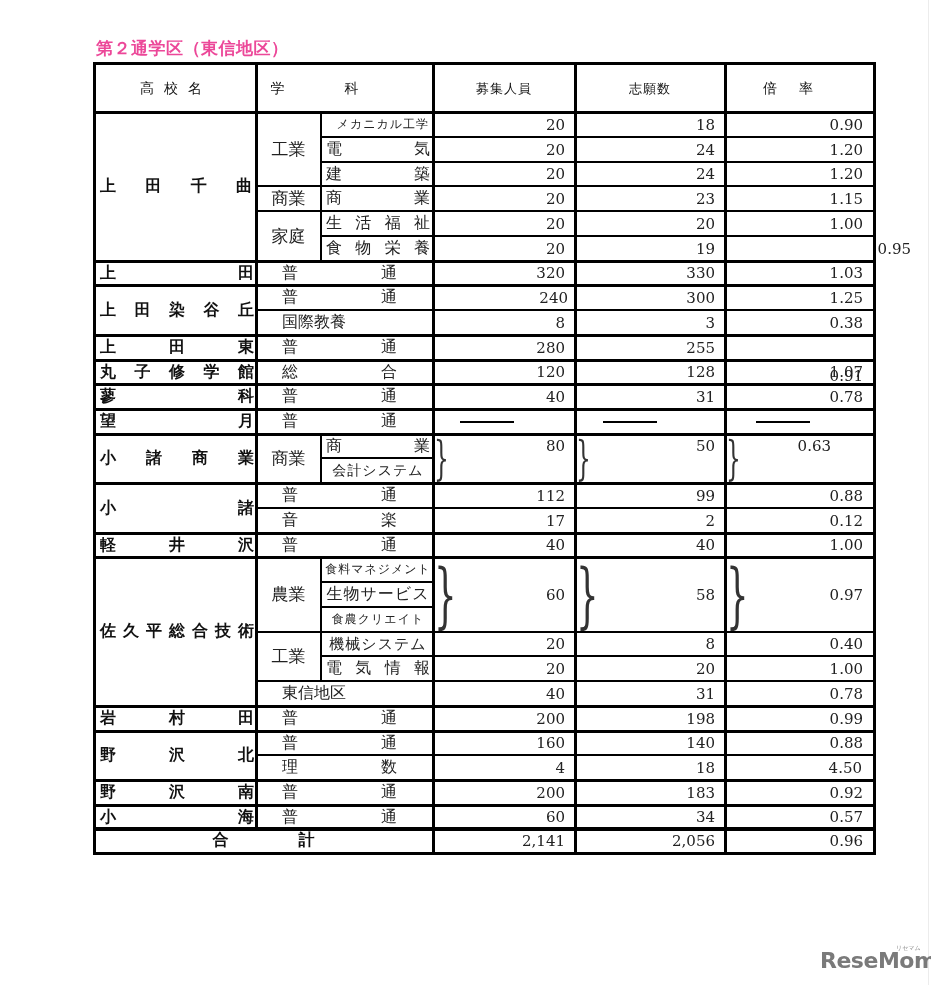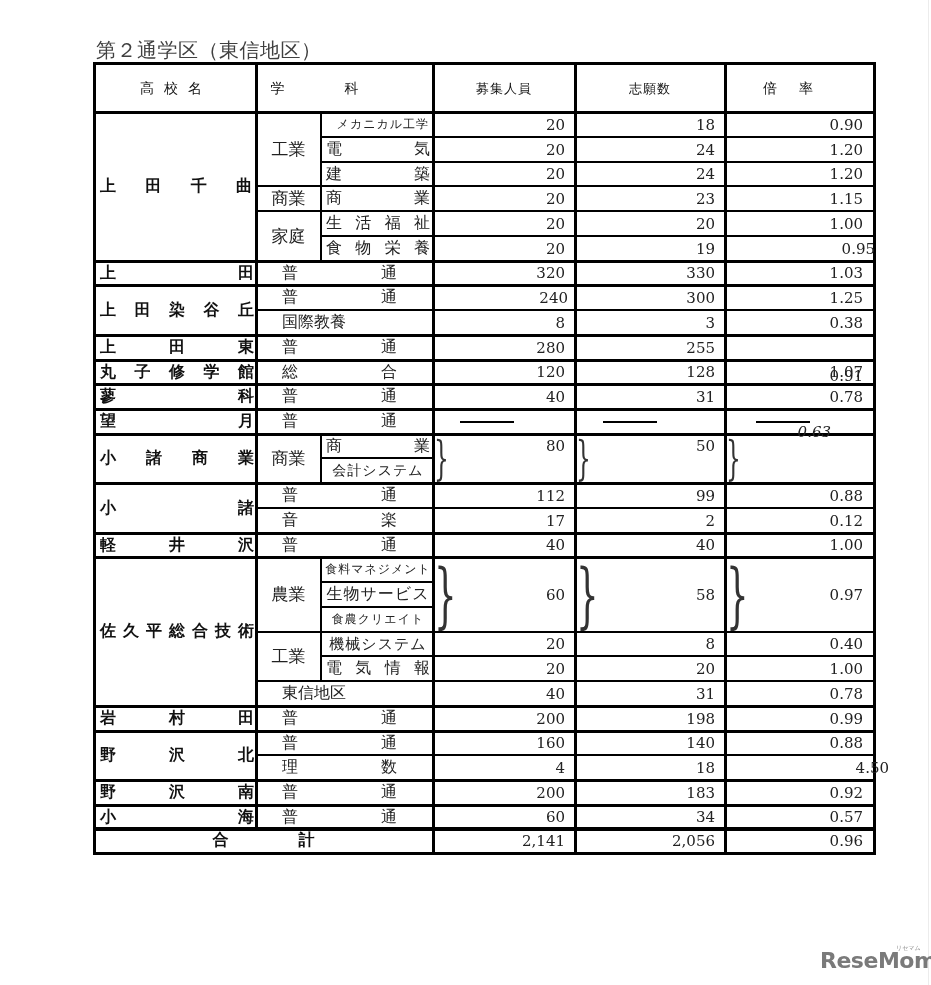--- a/index.html
+++ b/index.html
@@ -1,19 +1,19 @@
 <!DOCTYPE html>
 <html><head>
 <meta charset="utf-8">
 <style>
   html, body { margin: 0; padding: 0; background: #ffffff; }
   body { width: 931px; height: 985px; position: relative; overflow: hidden;
          font-family: "DejaVu Serif", "Liberation Serif", serif; color: #111; }
   .title { position: absolute; left: 96px; top: 37px; font-family: "DejaVu Sans", sans-serif;
-           font-size: 20px; font-weight: normal; letter-spacing: 0.5px; color:#404040; }
+           font-size: 17px; font-weight: bold; letter-spacing: 0.5px; color:#ec4899; }
   .tbl { position: absolute; left: 93px; top: 62px; width: 783px; height: 793px;
          border: 3px solid #000; box-sizing: border-box; }
   .cell { position: absolute; box-sizing: border-box; display: flex; align-items: center;
           overflow: hidden; white-space: nowrap; }
   .hl { position: absolute; background: #000; }
   .hdr { font-family: "DejaVu Sans", sans-serif; font-size: 14px; justify-content: center; letter-spacing: 10px; }
   .hdr.tight { letter-spacing: 1px; font-size: 13px; }
   .school { font-family: "DejaVu Sans", sans-serif; font-weight: bold; font-size: 16px;
             justify-content: space-between; padding: 0 2px 0 4px; }
   .school span { display: inline-block; }
@@ -88,21 +88,21 @@
     <div class="cell num" style="left: 479px; top: 97px; width: 150px; height: 24px;">24</div>
     <div class="cell num" style="left: 629px; top: 97px; width: 148px; height: 24px;">1.20</div>
     <div class="cell num" style="left: 337px; top: 121px; width: 142px; height: 25px;">20</div>
     <div class="cell num" style="left: 479px; top: 121px; width: 150px; height: 25px;">23</div>
     <div class="cell num" style="left: 629px; top: 121px; width: 148px; height: 25px;">1.15</div>
     <div class="cell num" style="left: 337px; top: 146px; width: 142px; height: 25px;">20</div>
     <div class="cell num" style="left: 479px; top: 146px; width: 150px; height: 25px;">20</div>
     <div class="cell num" style="left: 629px; top: 146px; width: 148px; height: 25px;">1.00</div>
     <div class="cell num" style="left: 337px; top: 171px; width: 142px; height: 25px;">20</div>
     <div class="cell num" style="left: 479px; top: 171px; width: 150px; height: 25px;">19</div>
-    <div class="cell num" style="left: 629px; top: 171px; width: 160px; height: 25px;">0.95</div>
+    <div class="cell num" style="left: 665px; top: 171px; width: 160px; height: 25px;">0.95</div>
     <div class="hl" style="left: 225px; width: 552px; top: 71px; height: 2px;"></div>
     <div class="hl" style="left: 225px; width: 552px; top: 96px; height: 2px;"></div>
     <div class="hl" style="left: 160px; width: 617px; top: 120px; height: 2px;"></div>
     <div class="hl" style="left: 160px; width: 617px; top: 145px; height: 2px;"></div>
     <div class="hl" style="left: 225px; width: 552px; top: 170px; height: 2px;"></div>
     <div class="hl" style="left: 224px; width: 2px; top: 47px; height: 149px;"></div>
     <div class="hl" style="left: 0px; width: 777px; top: 195px; height: 3px;"></div>
     <div class="cell school" style="left: 0px; top: 196px; width: 160px; height: 24px;">
       <span>上</span>
       <span>田</span>
@@ -198,21 +198,21 @@
       <span>商</span>
       <span>業</span>
     </div>
     <div class="cell sub mid" style="left: 225px; top: 393px; width: 112px; height: 25px; font-size: 14px;">会計システム</div>
     <div class="hl" style="left: 225px; width: 112px; top: 392px; height: 2px;"></div>
     <div class="hl" style="left: 224px; width: 2px; top: 369px; height: 49px;"></div>
     <div class="cell num" style="left: 337px; top: 369px; width: 142px; height: 24px;">80</div>
     <div class="brace" style="left: 338px; top: 369px; font-size: 46.55px; height: 49px; line-height: 49px;">}</div>
     <div class="cell num" style="left: 479px; top: 369px; width: 150px; height: 24px;">50</div>
     <div class="brace" style="left: 480px; top: 369px; font-size: 46.55px; height: 49px; line-height: 49px;">}</div>
-    <div class="cell num" style="left: 629px; top: 355px; width: 116px; height: 24px; font-style: italic;">0.63</div>
+    <div class="cell num" style="left: 629px; top: 369px; width: 116px; height: 24px;">0.63</div>
     <div class="brace" style="left: 630px; top: 369px; font-size: 46.55px; height: 49px; line-height: 49px;">}</div>
     <div class="hl" style="left: 0px; width: 777px; top: 417px; height: 3px;"></div>
     <div class="cell school" style="left: 0px; top: 418px; width: 160px; height: 50px;">
       <span>小</span>
       <span>諸</span>
     </div>
     <div class="cell dept" style="left: 160px; top: 418px; width: 177px; height: 25px;">
       <span>普</span>
       <span>通</span>
     </div>
@@ -309,21 +309,21 @@
     </div>
     <div class="cell dept" style="left: 160px; top: 690px; width: 177px; height: 25px;">
       <span>理</span>
       <span>数</span>
     </div>
     <div class="cell num" style="left: 337px; top: 666px; width: 142px; height: 24px;">160</div>
     <div class="cell num" style="left: 479px; top: 666px; width: 150px; height: 24px;">140</div>
     <div class="cell num" style="left: 629px; top: 666px; width: 148px; height: 24px;">0.88</div>
     <div class="cell num" style="left: 337px; top: 690px; width: 142px; height: 25px;">4</div>
     <div class="cell num" style="left: 479px; top: 690px; width: 150px; height: 25px;">18</div>
-    <div class="cell num" style="left: 655px; top: 690px; width: 148px; height: 25px;">4.50</div>
+    <div class="cell num" style="left: 628px; top: 690px; width: 148px; height: 25px;">4.50</div>
     <div class="hl" style="left: 160px; width: 617px; top: 689px; height: 2px;"></div>
     <div class="hl" style="left: 0px; width: 777px; top: 714px; height: 3px;"></div>
     <div class="cell school" style="left: 0px; top: 715px; width: 160px; height: 25px;">
       <span>野</span>
       <span>沢</span>
       <span>南</span>
     </div>
     <div class="cell dept" style="left: 160px; top: 715px; width: 177px; height: 25px;">
       <span>普</span>
       <span>通</span>

